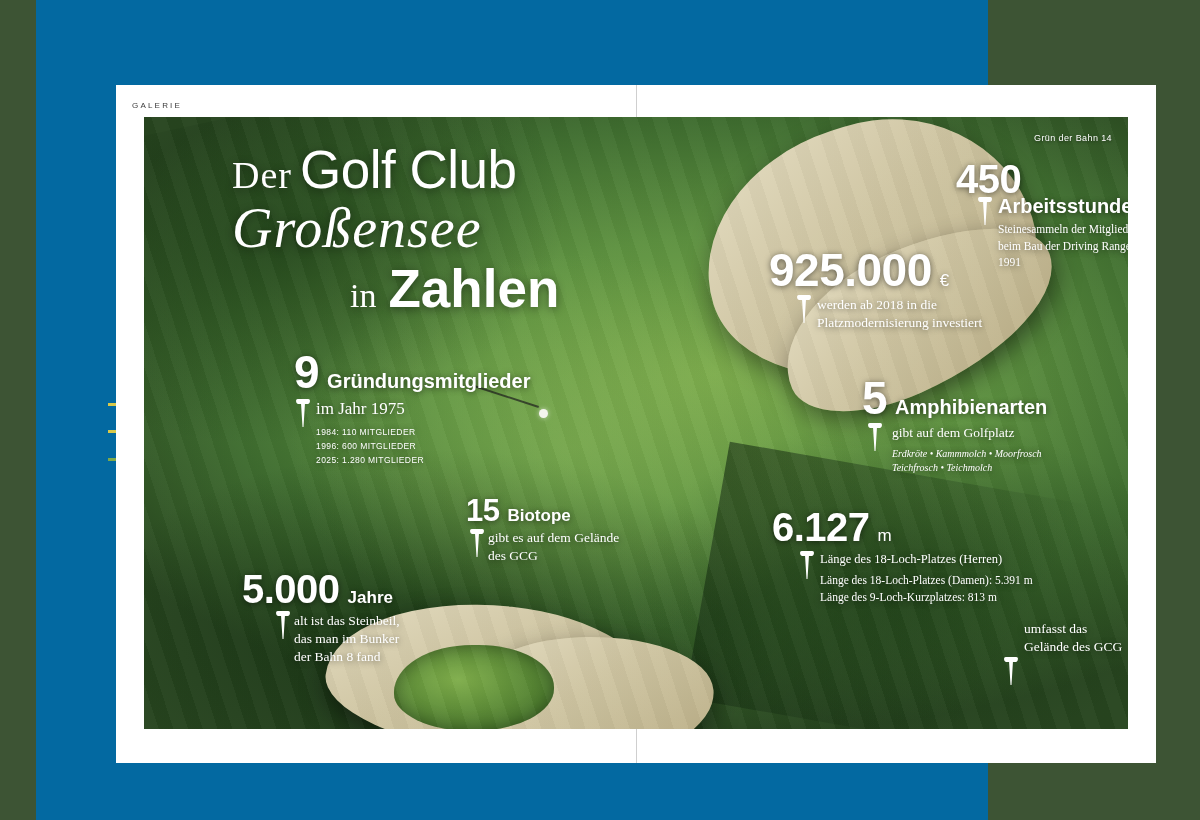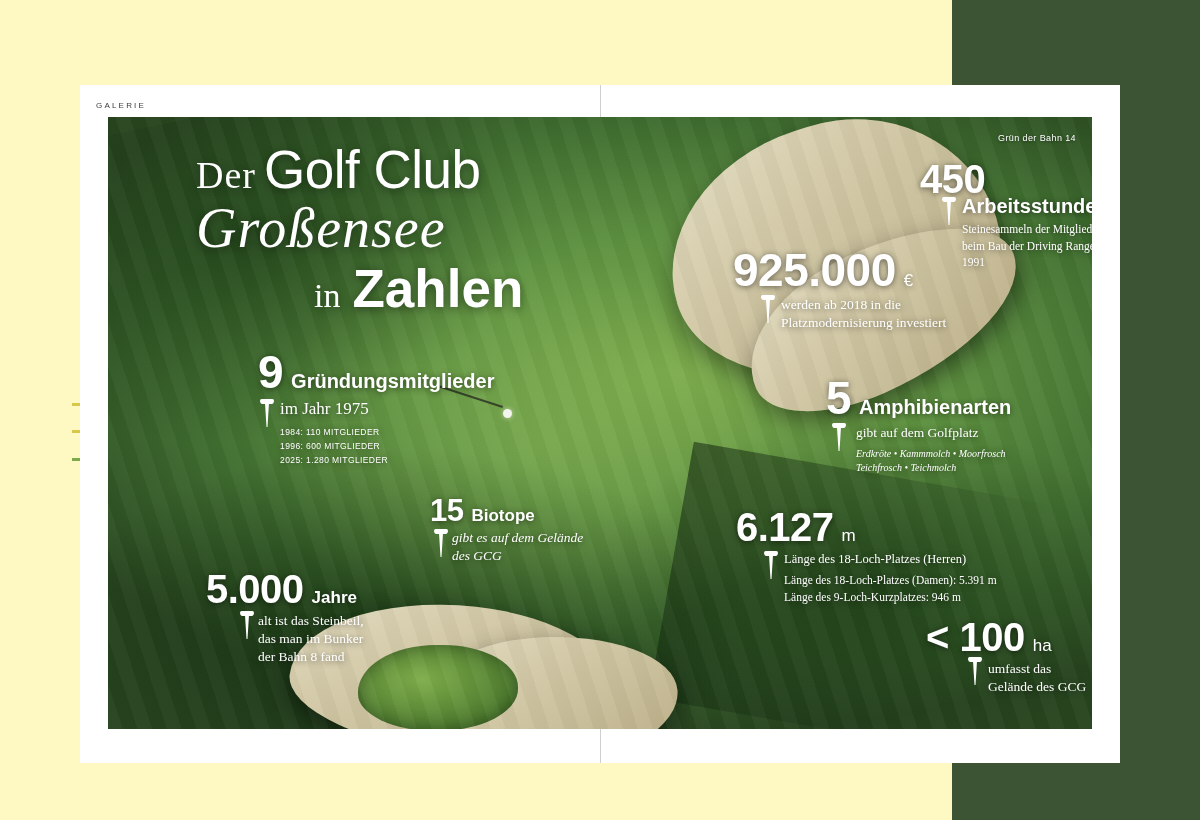--- a/index.html
+++ b/index.html
@@ -9,21 +9,22 @@
     height: 820px;
     overflow: hidden;
     background: #3d5434;
     font-family: "Liberation Sans", sans-serif;
   }
 
   #stage {
     position: relative;
     width: 952px;
     height: 820px;
-    background: #fef9c3;
+    background: #0369a1;
+    margin-left: 36px;
   }
 
   
   .colorbar {
     position: absolute;
     left: 72px;
     width: 26px;
     height: 3px;
   }
 
@@ -365,21 +366,21 @@
           <div>2025:  1.280 MITGLIEDER</div>
         </div>
       </div>
 
       <div class="fact" style="left:322px; top:378px;">
         <div class="fact-head">
           <span class="fact-num">15</span>
           <span class="fact-title bold" style="font-size:17px;">Biotope</span>
         </div>
         <div class="tee" style="left:4px; top:34px;"></div>
-        <div class="fact-body indent" style="white-space:pre-line;font-style:italic;">gibt es auf dem Gelände
+        <div class="fact-body indent" style="white-space:pre-line;">gibt es auf dem Gelände
 des GCG</div>
       </div>
 
       <div class="fact" style="left:98px; top:452px;">
         <div class="fact-head">
           <span class="fact-num xl">5.000</span>
           <span class="fact-title bold" style="font-size:17px;">Jahre</span>
         </div>
         <div class="tee" style="left:34px; top:42px;"></div>
         <div class="fact-body" style="padding-left:52px; white-space:pre-line;">alt ist das Steinbeil,
@@ -422,29 +423,25 @@
 
       <div class="fact" style="left:628px; top:390px;">
         <div class="fact-head">
           <span class="fact-num xl">6.127</span>
           <span class="fact-unit">m</span>
         </div>
         <div class="tee" style="left:28px; top:44px;"></div>
         <div class="fact-body small" style="padding-left:48px; font-size:12.5px;">Länge des 18-Loch-Platzes (Herren)</div>
         <div class="fact-body small" style="padding-left:48px; margin-top:4px;">
           <div>Länge des 18-Loch-Platzes (Damen): 5.391 m</div>
-          <div>Länge des 9-Loch-Kurzplatzes: 946 m</div>
+          <div>Länge des 9-Loch-Kurzplatzes: 813 m</div>
         </div>
       </div>
 
       <div class="fact" style="left:818px; top:500px;">
-        <div class="fact-head">
-          <span class="fact-num xl">&lt; 100</span>
-          <span class="fact-unit">ha</span>
-        </div>
         <div class="tee" style="left:42px; top:40px;"></div>
         <div class="fact-body" style="padding-left:62px; white-space:pre-line;">umfasst das
 Gelände des GCG</div>
       </div>
 
     </div>
   </div>
 </div>
 
 </body></html>

